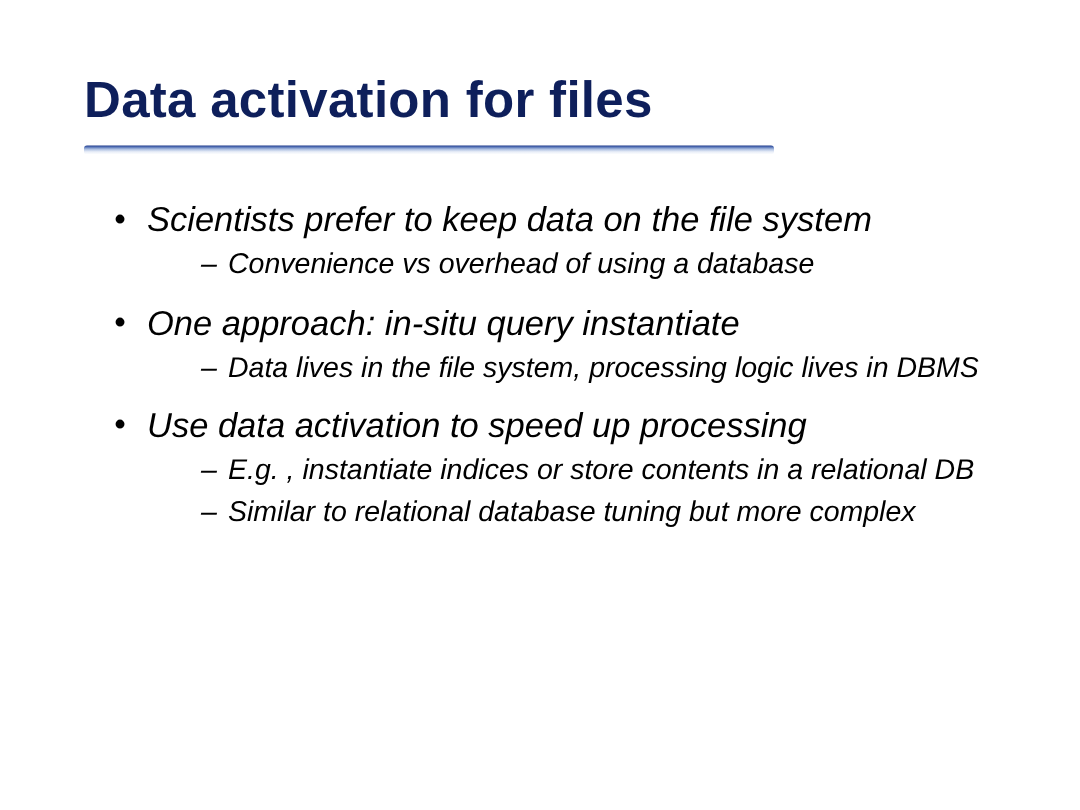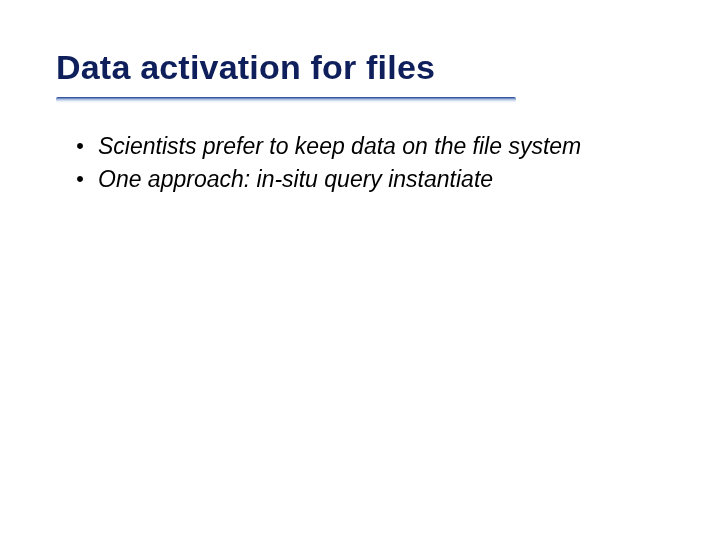--- a/index.html
+++ b/index.html
@@ -83,18 +83,31 @@
 </head>
 <body>
 
 <div class="slide">
   <h1 class="title">Data activation for files</h1>
   <div class="rule"></div>
 
   <ul class="lvl1">
     <li>
       <span>Scientists prefer to keep data on the file system</span>
+      <ul class="lvl2">
+        <li>Convenience vs overhead of using a database</li>
+      </ul>
     </li>
     <li>
       <span>One approach: in-situ query instantiate</span>
+      <ul class="lvl2">
+        <li>Data lives in the file system, processing logic lives in DBMS</li>
+      </ul>
+    </li>
+    <li>
+      <span>Use data activation to speed up processing</span>
+      <ul class="lvl2">
+        <li>E.g. , instantiate indices or store contents in a relational DB</li>
+        <li>Similar to relational database tuning but more complex</li>
+      </ul>
     </li>
   </ul>
 </div>
 
 </body></html>

